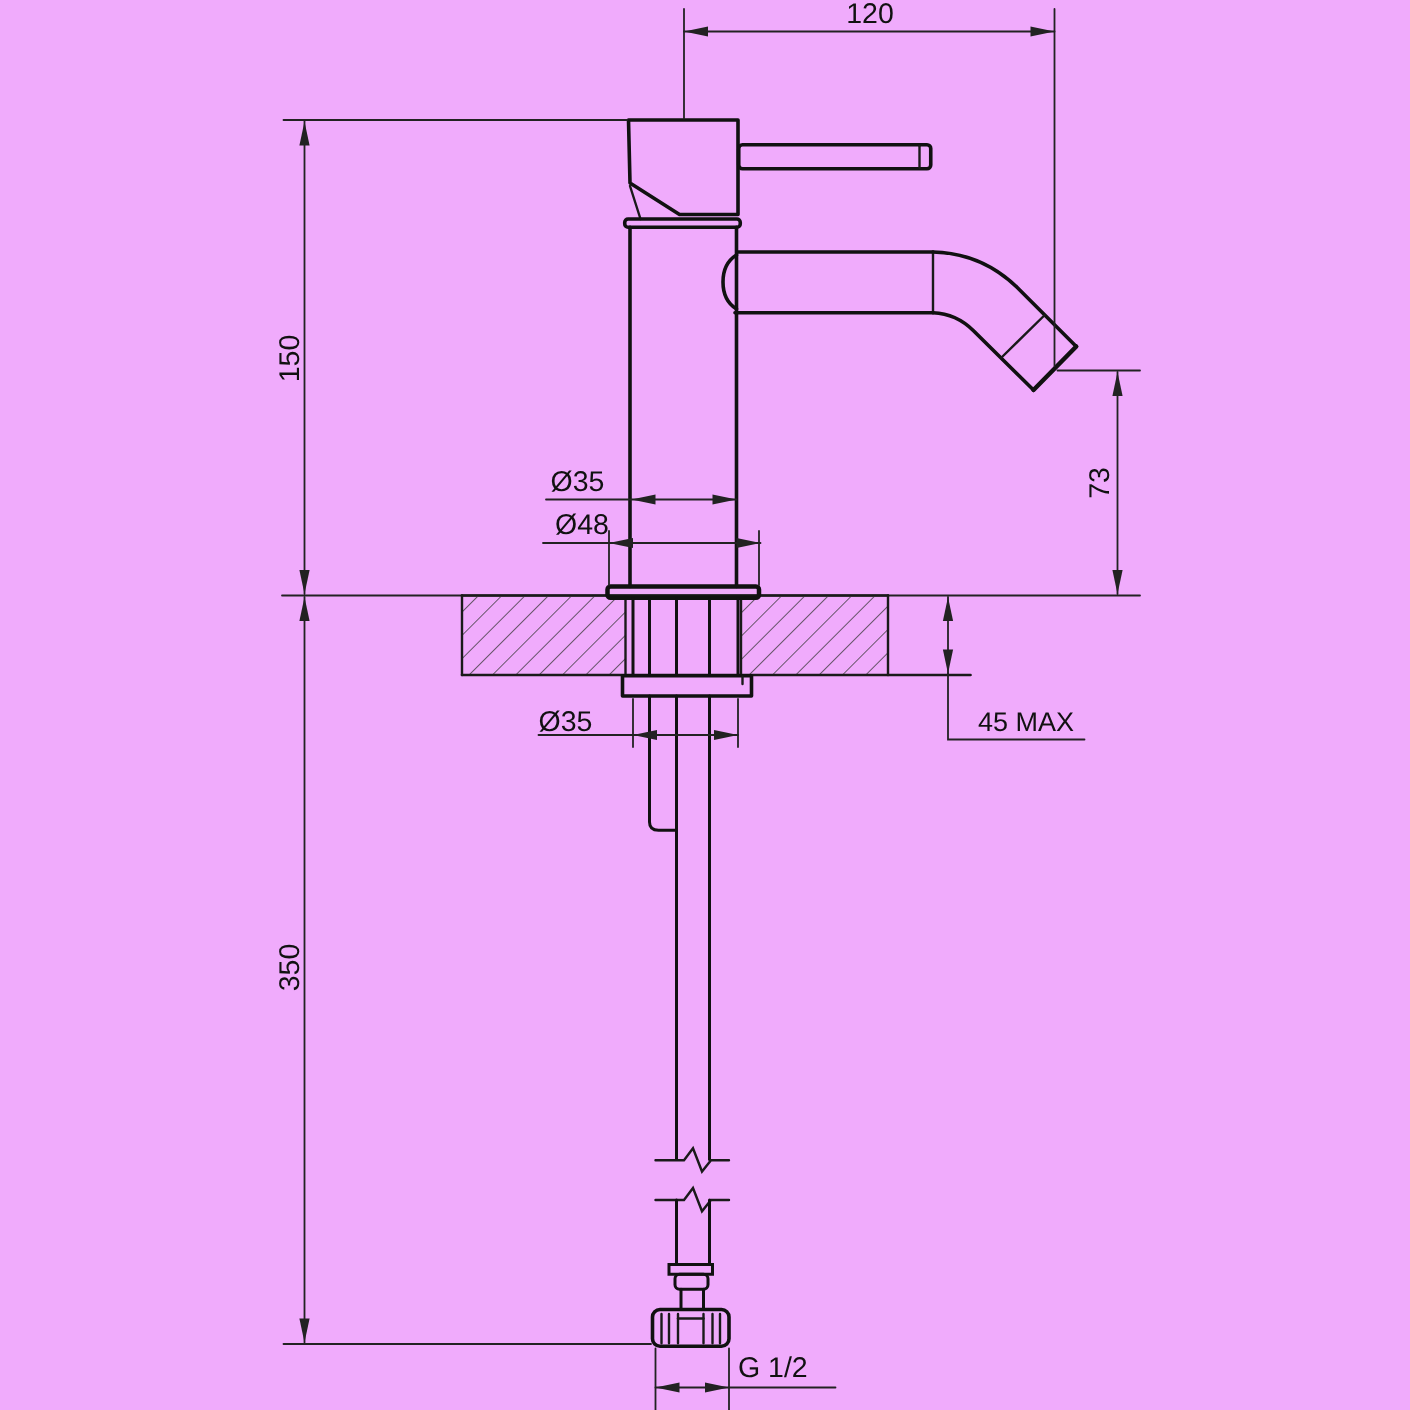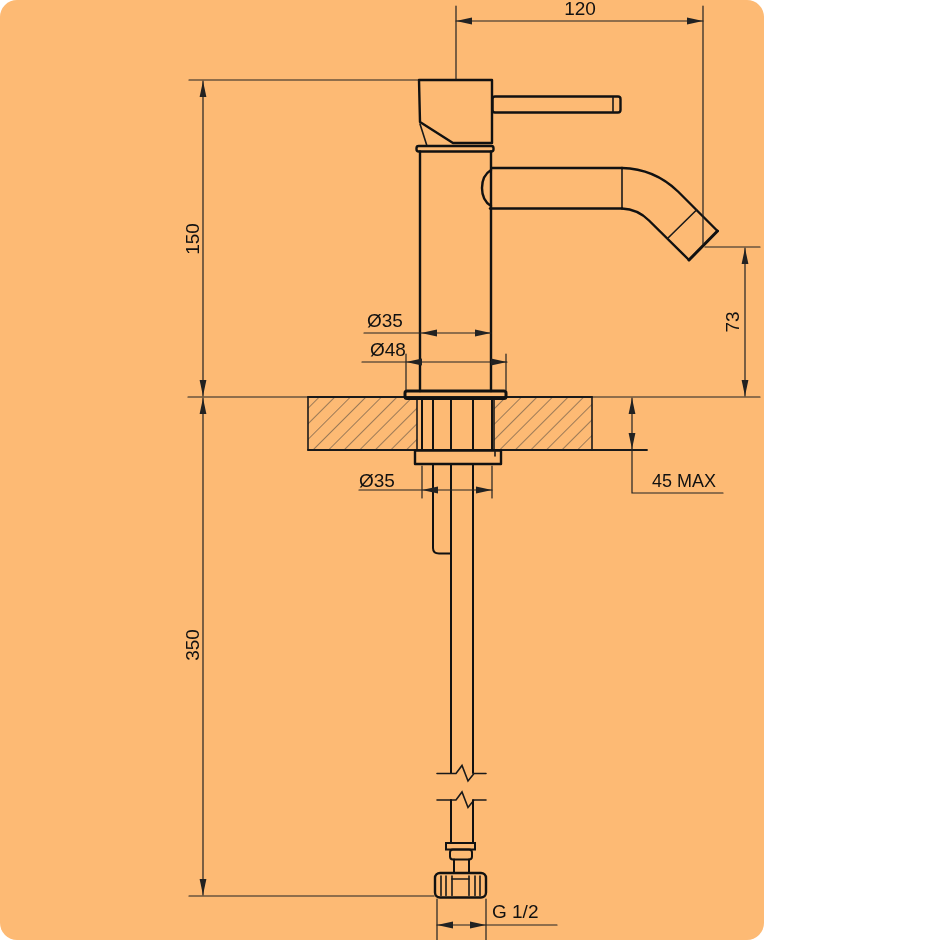--- a/index.html
+++ b/index.html
@@ -1,16 +1,16 @@
 <!DOCTYPE html>
 <html><head>
 <meta charset="utf-8">
 <style>
   html,body{margin:0;padding:0;background:#ffffff;}
-  .stage{width:764px;height:940px;background:#fdba74;position:relative;overflow:hidden;border-radius:17px;}
+  .stage{width:940px;height:940px;background:#f0abfc;position:relative;overflow:hidden;}
   svg{display:block;}
   text{font-family:"Liberation Sans","DejaVu Sans",sans-serif;fill:#111111;}
   .dim-text{font-size:19px;}
   .dim-text-sm{font-size:18px;}
   .obj{stroke:#111111;fill:none;stroke-width:2.4;stroke-linecap:round;stroke-linejoin:round;}
   .obj-thick{stroke:#111111;fill:none;stroke-width:3;stroke-linecap:round;stroke-linejoin:round;}
   .obj-med{stroke:#111111;fill:none;stroke-width:2;stroke-linecap:round;}
   .obj-thin{stroke:#1a1a1a;fill:none;stroke-width:1.6;stroke-linecap:round;}
   .sect{stroke:#1a1a1a;fill:none;stroke-width:1.8;stroke-linecap:round;}
   .dim{stroke:#222222;fill:none;stroke-width:1.2;stroke-linecap:round;}

